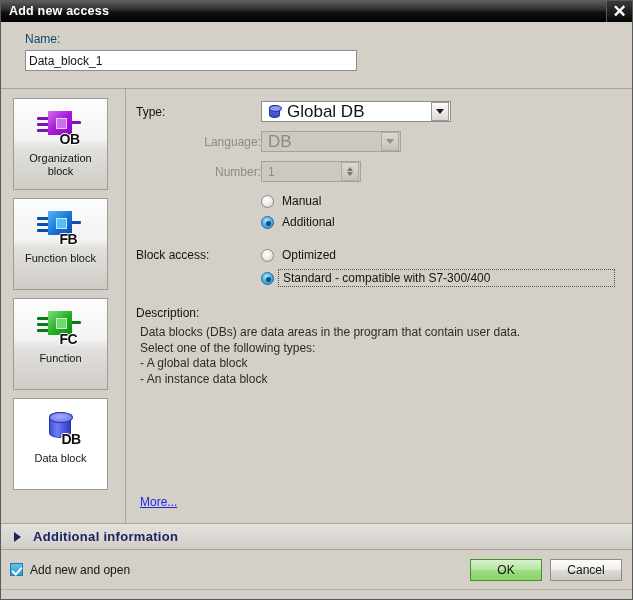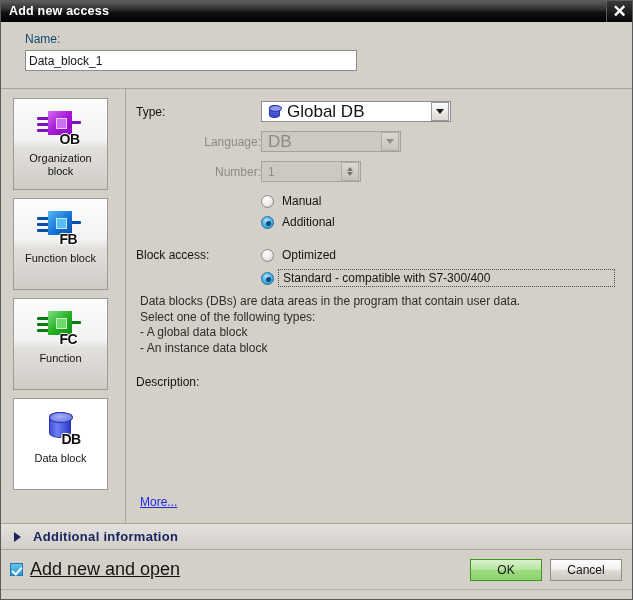--- a/index.html
+++ b/index.html
@@ -268,21 +268,21 @@
     flex:0 0 13px;
   }
   #chk-box::after{
     content:"";
     position:absolute; left:3px; top:1px;
     width:4px;height:8px;
     border:solid #ffffff;
     border-width: 0 2px 2px 0;
     transform: rotate(42deg);
   }
-  #chk-label { font-size:18px; color:#141414; margin-left:7px;text-decoration:underline;}
+  #chk-label { font-size:12px; color:#141414; margin-left:7px;}
   #btn-group { margin-left:auto; display:flex; gap:8px;}
   .btn {
     width: 72px; height: 22px;
     font-size: 12px;
     color: #141414;
     display:flex; align-items:center; justify-content:center;
     border: 1px solid #8c8c8c;
     background: linear-gradient(to bottom,#fdfdfd 0%,#f0efed 48%,#dedbd5 52%,#ccc8c1 100%);
     cursor: pointer;
   }
@@ -461,25 +461,25 @@
         <span class="radio"></span>
         <span class="radio-label">Optimized</span>
       </div>
 
       <div class="radio-row">
         <span class="row-label"></span>
         <span class="radio checked"></span>
         <span class="radio-label focus-box" style="width:337px">Standard - compatible with S7-300/400</span>
       </div>
 
+      <div id="desc-label">Description:</div>
       <div id="desc-text">Data blocks (DBs) are data areas in the program that contain user data.
 Select one of the following types:
 - A global data block
 - An instance data block</div>
-      <div id="desc-label">Description:</div>
 
       <span id="more-link">More...</span>
     </div>
   </div>
 
   <div id="addl-bar">
     <span id="addl-tri"></span>
     <span id="addl-text">Additional  information</span>
   </div>
 

